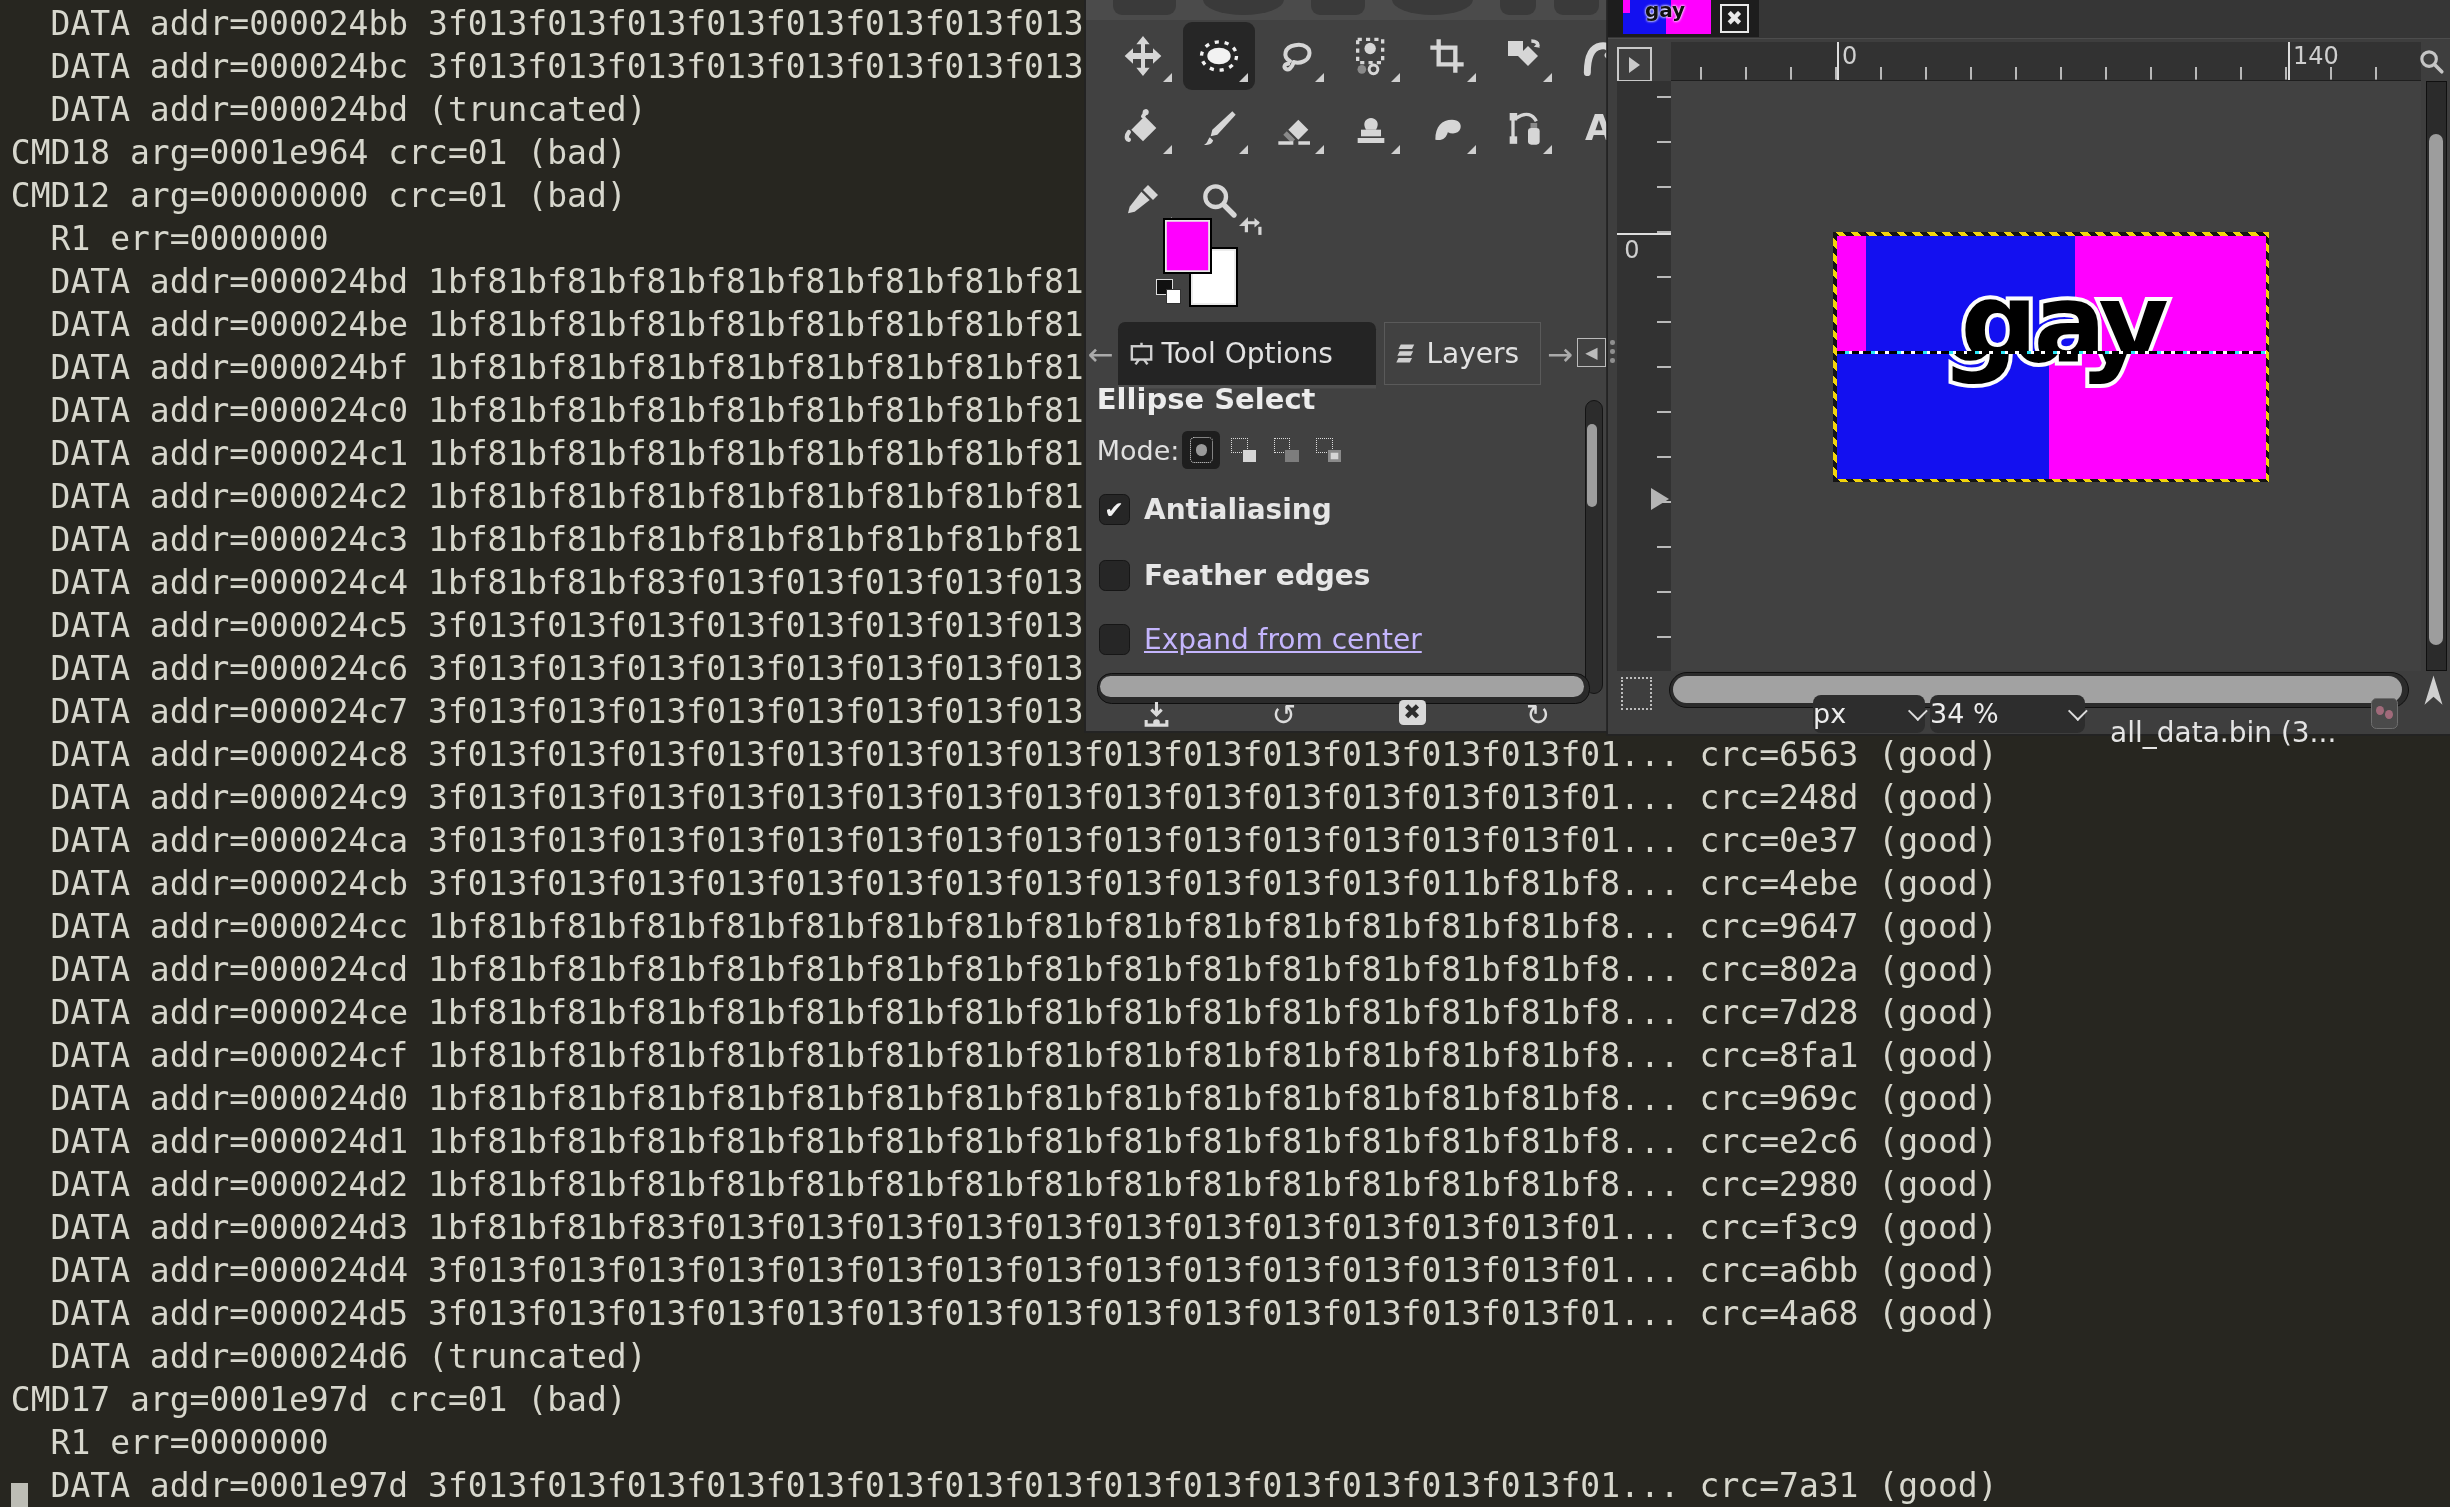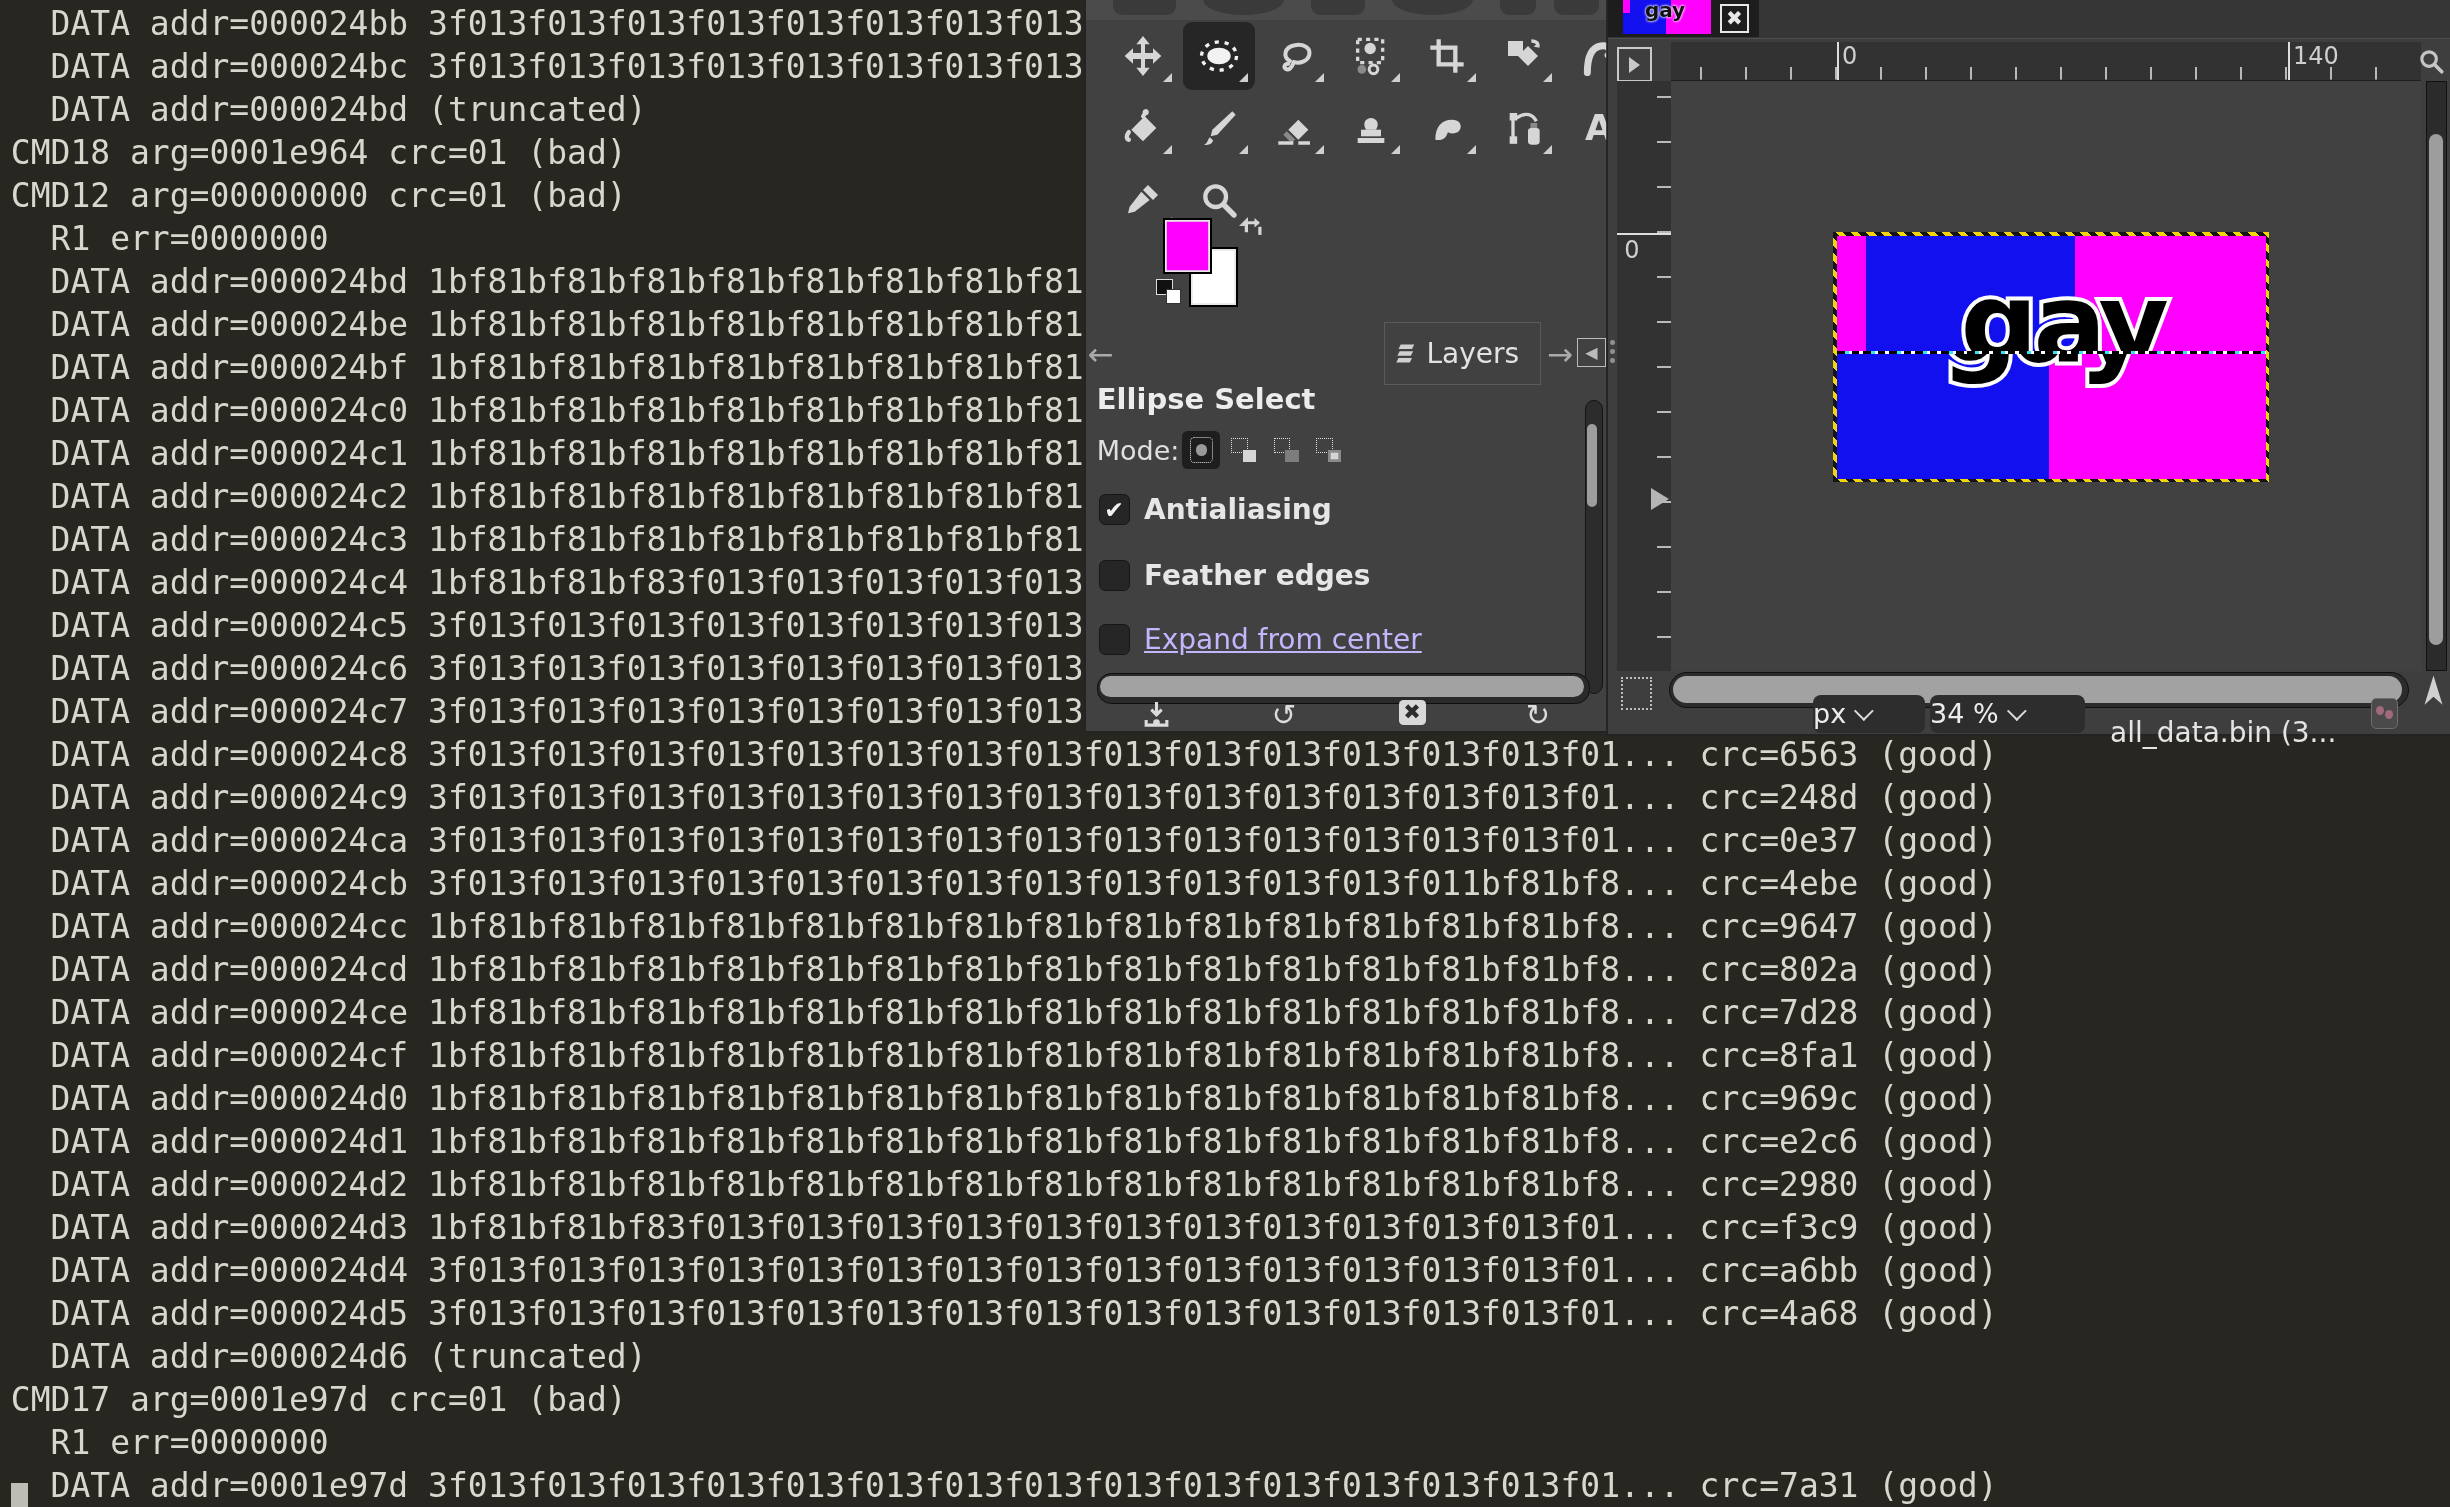--- a/index.html
+++ b/index.html
@@ -125,21 +125,21 @@
   .ants{position:absolute;left:0;top:115px;width:100%;height:3.6px;
       background:repeating-linear-gradient(90deg,#000 0 8px,#29e9f7 8px 11.7px,#fff 11.7px 15.3px,#000 15.3px 22.5px,#fff 22.5px 26px);}
   .vscroll{position:absolute;right:2.7px;top:81px;width:21.6px;height:590px;background:#2b2b2b;border:1.8px solid #101010;box-sizing:border-box;}
   .vscroll .thumb{position:absolute;left:1.8px;top:52px;width:14.4px;height:511px;background:#9d9d9d;border-radius:8px;}
   .hscroll{position:absolute;left:61px;top:672px;width:740px;height:36px;background:#2b2b2b;border:1.8px solid #101010;border-radius:18px;box-sizing:border-box;}
   .hscroll .thumb{position:absolute;left:2.7px;top:2.7px;width:729px;height:27px;background:#a2a2a2;border-radius:13.5px;}
   .qmask{position:absolute;left:12.6px;top:677px;width:27px;height:29px;border:2.7px dotted #bdbdbd;}
   .navbtn{position:absolute;right:1.8px;top:671px;width:29px;height:38px;display:flex;align-items:center;justify-content:center;}
   .statusbar{position:absolute;left:0;top:693px;width:100%;height:41px;}
   .sbtn{position:absolute;top:1.8px;height:38px;background:#2d2d2d;border-radius:8px;color:#ececec;
-      font-size:27px;display:flex;align-items:center;justify-content:flex-start;gap:11px;}
+      font-size:27px;display:flex;align-items:center;justify-content:space-between;gap:11px;}
   .chev{width:11.7px;height:11.7px;border-right:2.7px solid #dcdcdc;border-bottom:2.7px solid #dcdcdc;
       transform:rotate(45deg);margin-top:-6.3px;}
   .sb-title{position:absolute;left:502px;top:23px;font-size:28px;color:#e4e4e4;}
   .sb-mini{position:absolute;left:763px;top:5.4px;width:25px;height:29px;border-radius:5.4px;background:#4a4a4a;border:1.8px solid #6e6e6e;}
   .sb-mini i{position:absolute;width:8px;height:9px;border-radius:50%;background:#a06a7a;}
 </style>
 </head>
 <body>
 
 <div class="screen">
@@ -275,20 +275,27 @@
           </svg>
       </div>
       <div class="minibw">
           <span class="b"></span>
           <span class="w"></span>
         </div>
     </div>
 
     <div class="tabbar">
       <span class="tabarrow" style="left:1.8px">←</span>
+      <div class="tab active" style="left:32px;width:258px">
+        <svg width="29" height="29" viewBox="0 0 24 24" fill="none" stroke="#cfcfcf" stroke-width="2">
+            <rect x="4" y="6" width="16" height="11"></rect>
+            <path d="M12 3v3M7 21l3-4M17 21l-3-4"></path>
+          </svg>
+        <span>Tool Options</span>
+      </div>
       <div class="tab plain" style="left:298px;width:157px">
         <svg width="27" height="27" viewBox="0 0 24 24" fill="#cfcfcf">
             <path d="M6 4h12l-2 4H4zM5 10h12l-2 4H3zM4 16h12l-2 4H2z"></path>
           </svg>
         <span>Layers</span>
       </div>
       <span class="tabarrow" style="left:461px">→</span>
       <div class="mini-dock-icon" style="left:491px">◀</div>
     </div>
 

